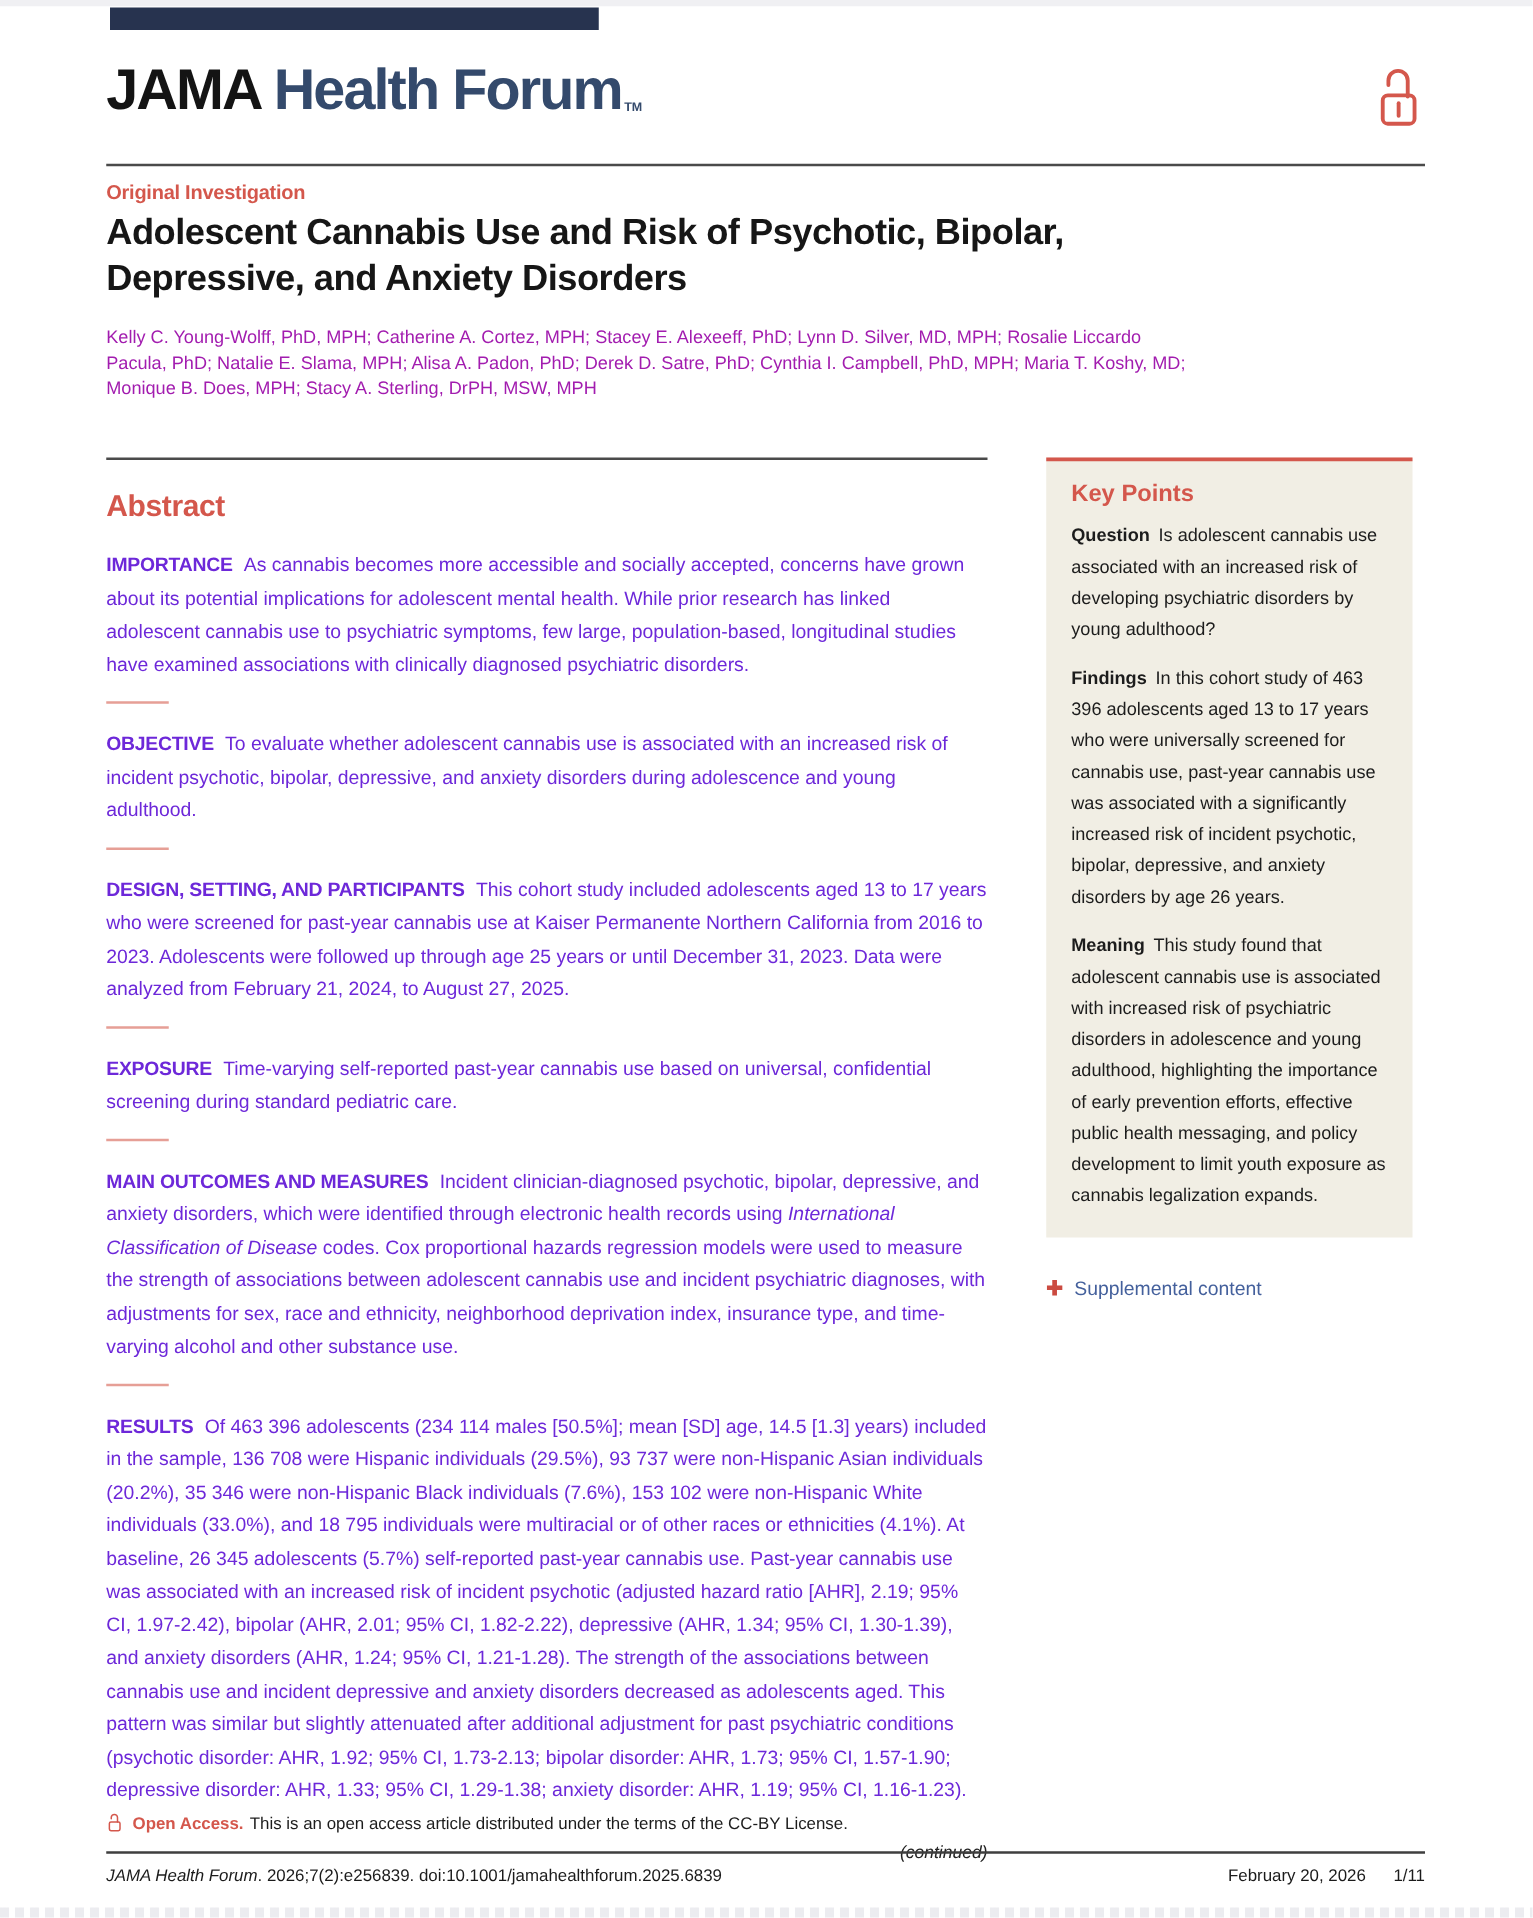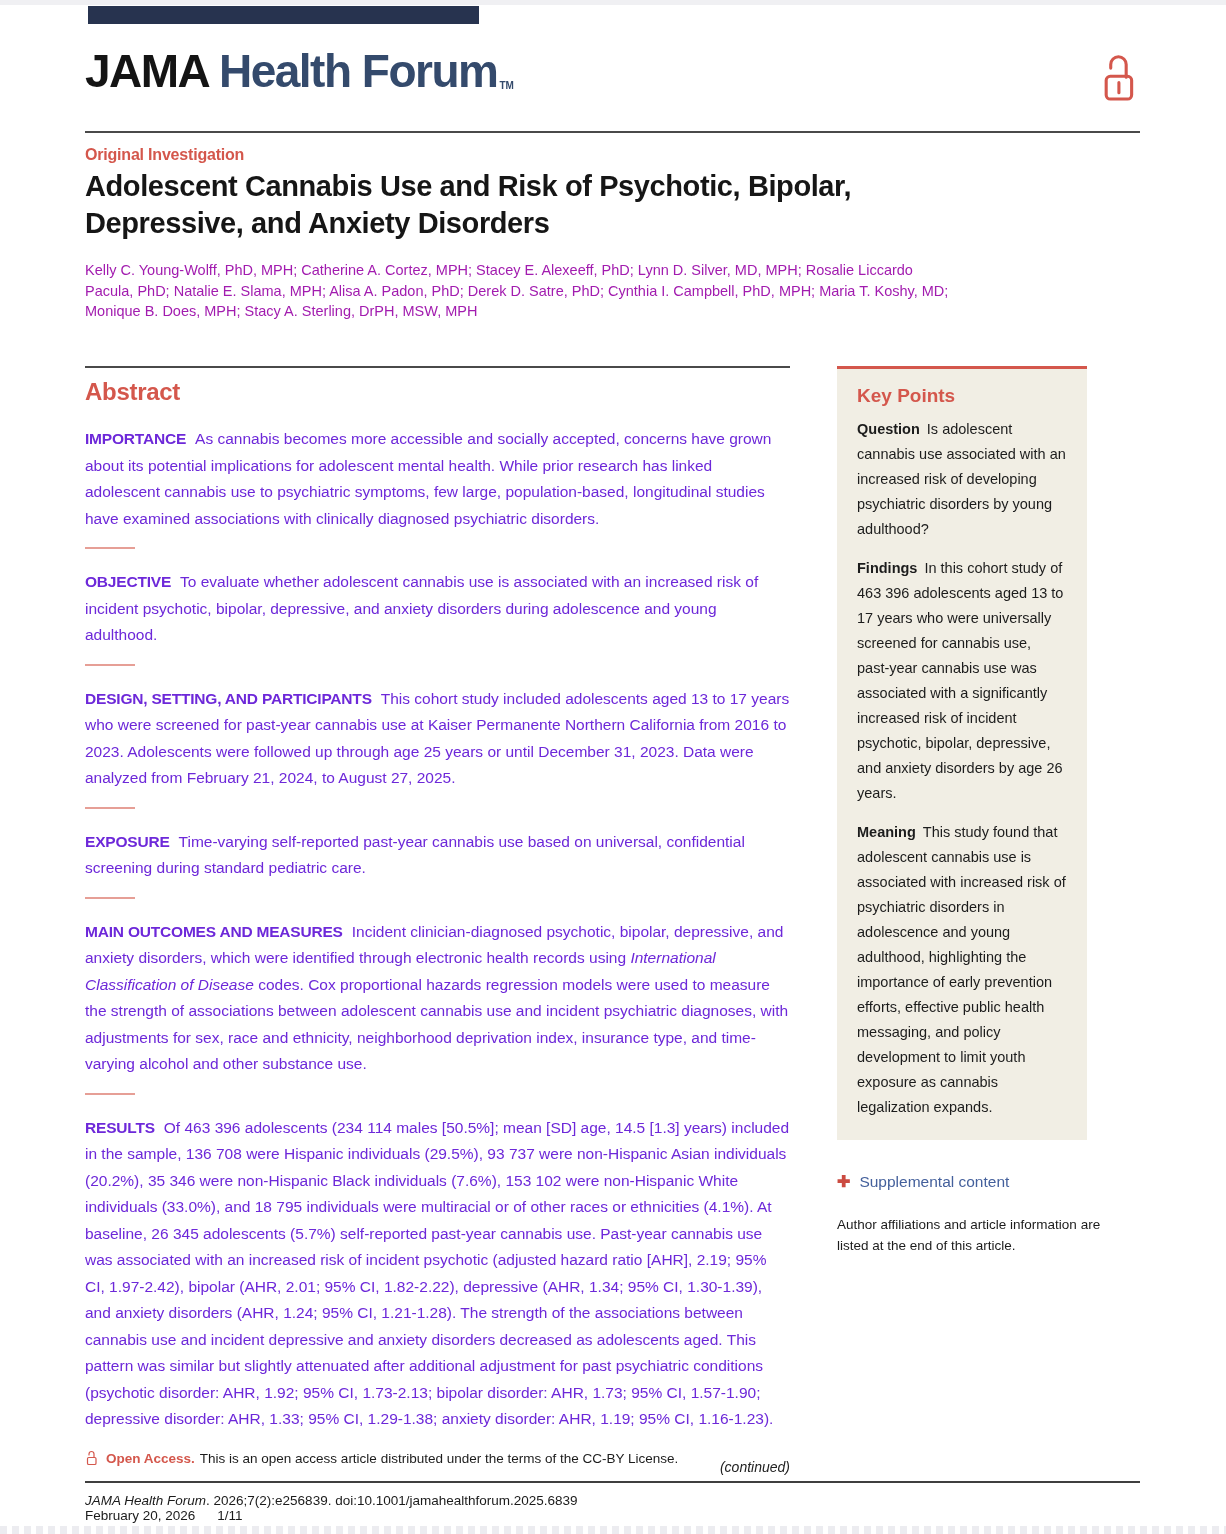--- a/index.html
+++ b/index.html
@@ -23,42 +23,42 @@
   .masthead{position:absolute;left:85px;top:44px;font-weight:700;font-size:46px;letter-spacing:-1.5px;white-space:nowrap;}
   .masthead .black{color:#141414;}
   .masthead .blue{color:var(--brand-blue);}
   .masthead .tm{font-size:10px;font-weight:700;color:var(--brand-blue);letter-spacing:0;vertical-align:baseline;position:relative;top:2px;left:2px;}
   .lock-large{position:absolute;left:1098px;top:52px;width:40px;height:54px;}
   .header-rule{position:absolute;left:85px;top:131px;width:1055px;height:2px;background:var(--rule-dark);}
   .kicker{position:absolute;left:85px;top:146px;font-size:16px;font-weight:700;color:var(--accent-red);letter-spacing:-0.2px;}
   .title{position:absolute;left:85px;top:168px;width:905px;font-size:29px;line-height:37px;font-weight:700;color:#161616;letter-spacing:-0.4px;}
   .authors{position:absolute;left:85px;top:260px;width:880px;font-size:14.5px;line-height:20.5px;color:#a21caf;}
   .main{position:absolute;left:85px;top:366px;width:1055px;display:flex;align-items:flex-start;}
-  .col-left{width:705px;border-top:2px solid var(--rule-dark);padding-top:2px;}
-  .col-right{width:250px;margin-left:47px;}
+  .col-left{width:705px;border-top:2px solid var(--rule-dark);padding-top:16px;}
+  .col-right{width:293px;margin-left:47px;}
   .abstract-heading{font-size:24px;font-weight:700;color:var(--accent-red);margin:8px 0 20px 0;letter-spacing:-0.3px;}
   .abs-p{font-size:15.5px;line-height:26.5px;margin:0;color:#6d28d9;}
   .abs-label{font-weight:700;margin-right:9px;letter-spacing:-0.2px;}
   .abs-divider{width:50px;border:none;border-top:2px solid var(--divider-red);margin:15px 0 20px 0;}
   .continued{font-size:14px;font-style:italic;text-align:right;margin-top:26px;color:#222;}
   .keypoints{background:var(--keypoints-bg);border-top:3px solid var(--accent-red);padding:14px 20px 20px 20px;box-sizing:border-box;}
   .kp-heading{font-size:19px;font-weight:700;color:var(--accent-red);margin:2px 0 10px 0;}
   .kp-item{font-size:14.5px;line-height:25px;margin:0 0 14px 0;color:#1c1c1c;}
   .kp-item:last-child{margin-bottom:0;}
   .kp-label{font-weight:700;margin-right:7px;}
   .supplemental{margin-top:32px;display:flex;align-items:flex-start;}
   .plus-icon{color:#cb4b41;font-size:16px;font-weight:700;margin-right:9px;line-height:20px;}
   .supp-label{color:var(--link-blue);font-weight:400;font-size:15.5px;line-height:20px;cursor:pointer;}
   .affil-note{margin-top:22px;font-size:13.5px;line-height:21px;color:#1c1c1c;width:270px;}
   .footer-oa{position:absolute;left:85px;top:1450px;display:flex;align-items:center;font-size:13.5px;}
   .lock-small{width:13px;height:17px;margin-right:8px;flex:none;}
   .oa-label{color:var(--accent-red);font-weight:700;margin-right:5px;}
   .oa-text{color:#1c1c1c;}
   .footer-rule{position:absolute;left:85px;top:1481px;width:1055px;height:2px;background:#3f3f3f;}
-  .footer-cite{position:absolute;left:85px;top:1493px;width:1055px;display:flex;justify-content:space-between;font-size:13.5px;color:#1b1b1b;flex-direction:column;}
+  .footer-cite{position:absolute;left:85px;top:1493px;width:1055px;display:flex;justify-content:space-between;font-size:13.5px;color:#1b1b1b;}
   .cite-italic{font-style:italic;}
   .cite-right{display:flex;}
   .cite-date{margin-right:22px;}
   .bottom-strip{position:absolute;left:0;top:1526px;width:1226px;height:8px;
     background:repeating-linear-gradient(90deg,#ececf0 0 7px,#ffffff 7px 12px);}
 </style>
 </head>
 <body>
 
 <div class="top-strip"></div>
@@ -110,21 +110,20 @@
       <p class="kp-item"><span class="kp-label">Question</span><span>Is adolescent cannabis use associated with an increased risk of developing psychiatric disorders by young adulthood?</span></p>
       <p class="kp-item"><span class="kp-label">Findings</span><span>In this cohort study of 463 396 adolescents aged 13 to 17 years who were universally screened for cannabis use, past-year cannabis use was associated with a significantly increased risk of incident psychotic, bipolar, depressive, and anxiety disorders by age 26 years.</span></p>
       <p class="kp-item"><span class="kp-label">Meaning</span><span>This study found that adolescent cannabis use is associated with increased risk of psychiatric disorders in adolescence and young adulthood, highlighting the importance of early prevention efforts, effective public health messaging, and policy development to limit youth exposure as cannabis legalization expands.</span></p>
     </div>
 
     <div class="supplemental">
       <span class="plus-icon">✚</span>
       <span class="supp-label">Supplemental content</span>
     </div>
 
-    <div class="affil-note">Author affiliations and article information are listed at the end of this article.</div>
   </div>
 </div>
 
 <div class="footer-oa">
   <svg class="lock-small" viewBox="0 0 26 34">
     <path d="M18 15 V8 a5 5 0 0 0 -10 0 v2" fill="none" stroke="#d4574c" stroke-width="2.4" stroke-linecap="round"></path>
     <rect x="5" y="15" width="17" height="14" rx="2.5" fill="none" stroke="#d4574c" stroke-width="2.4"></rect>
   </svg>
   <span class="oa-label">Open Access.</span>
   <span class="oa-text">This is an open access article distributed under the terms of the CC-BY License.</span>

